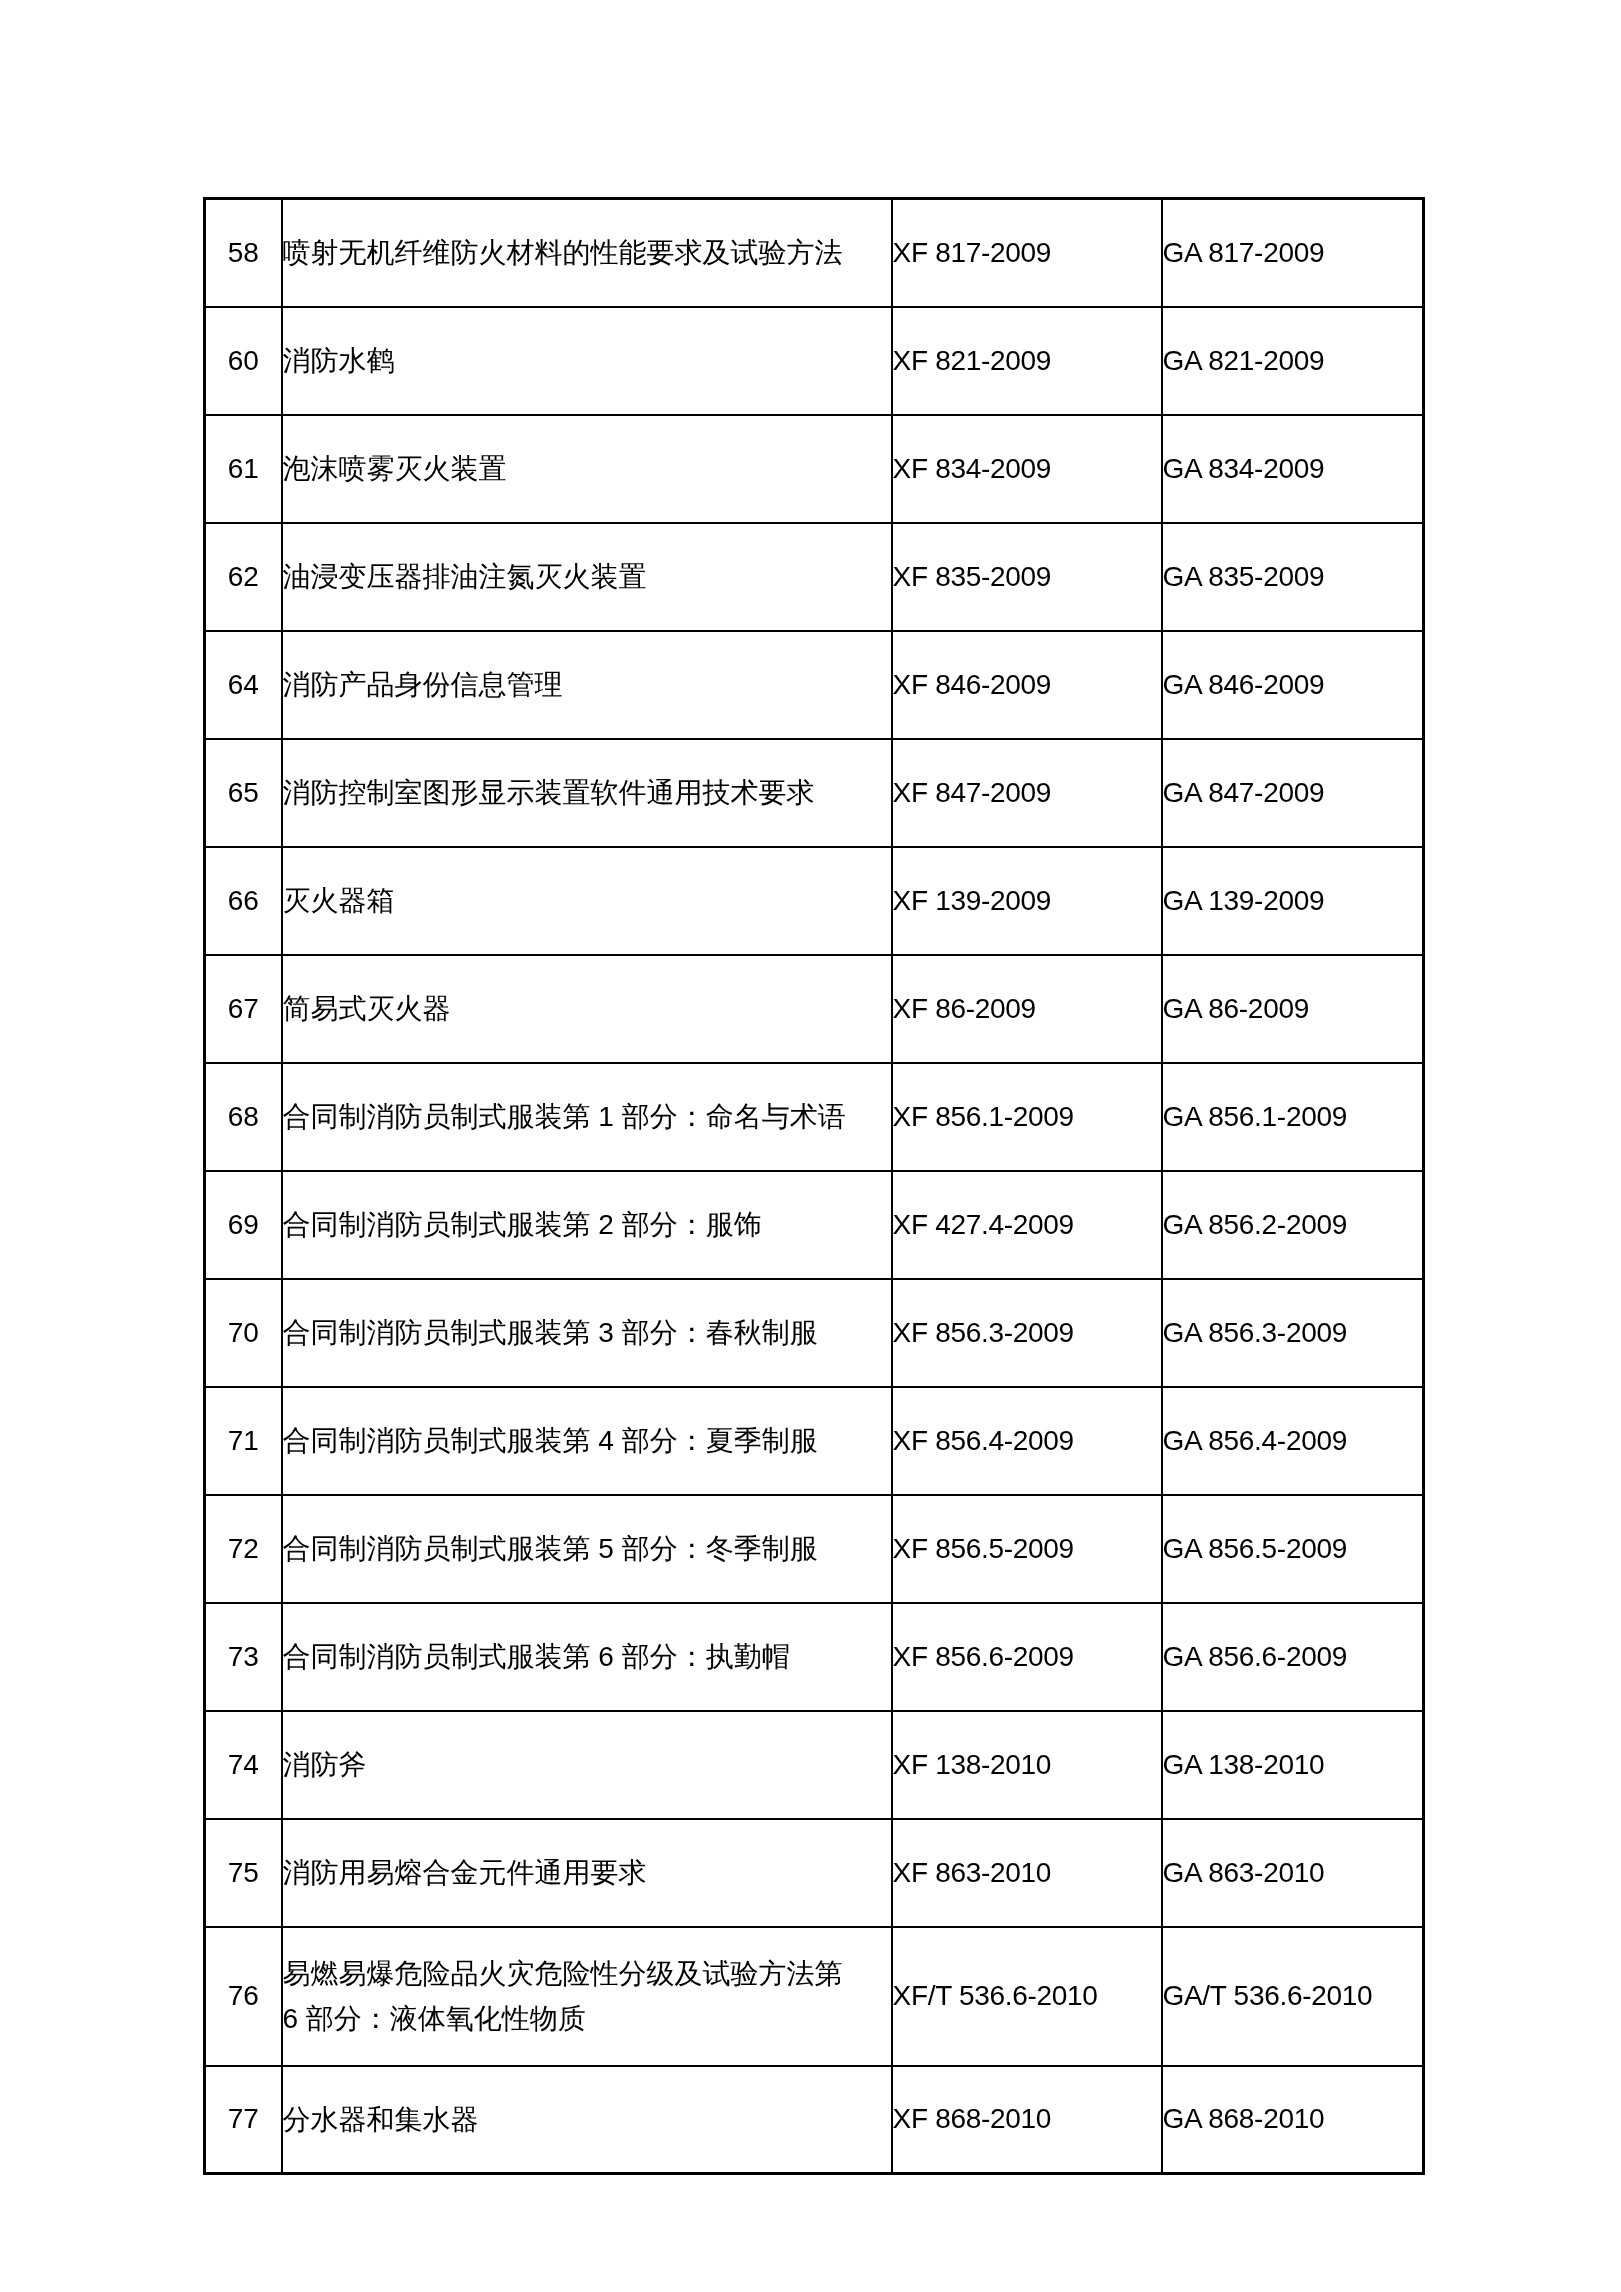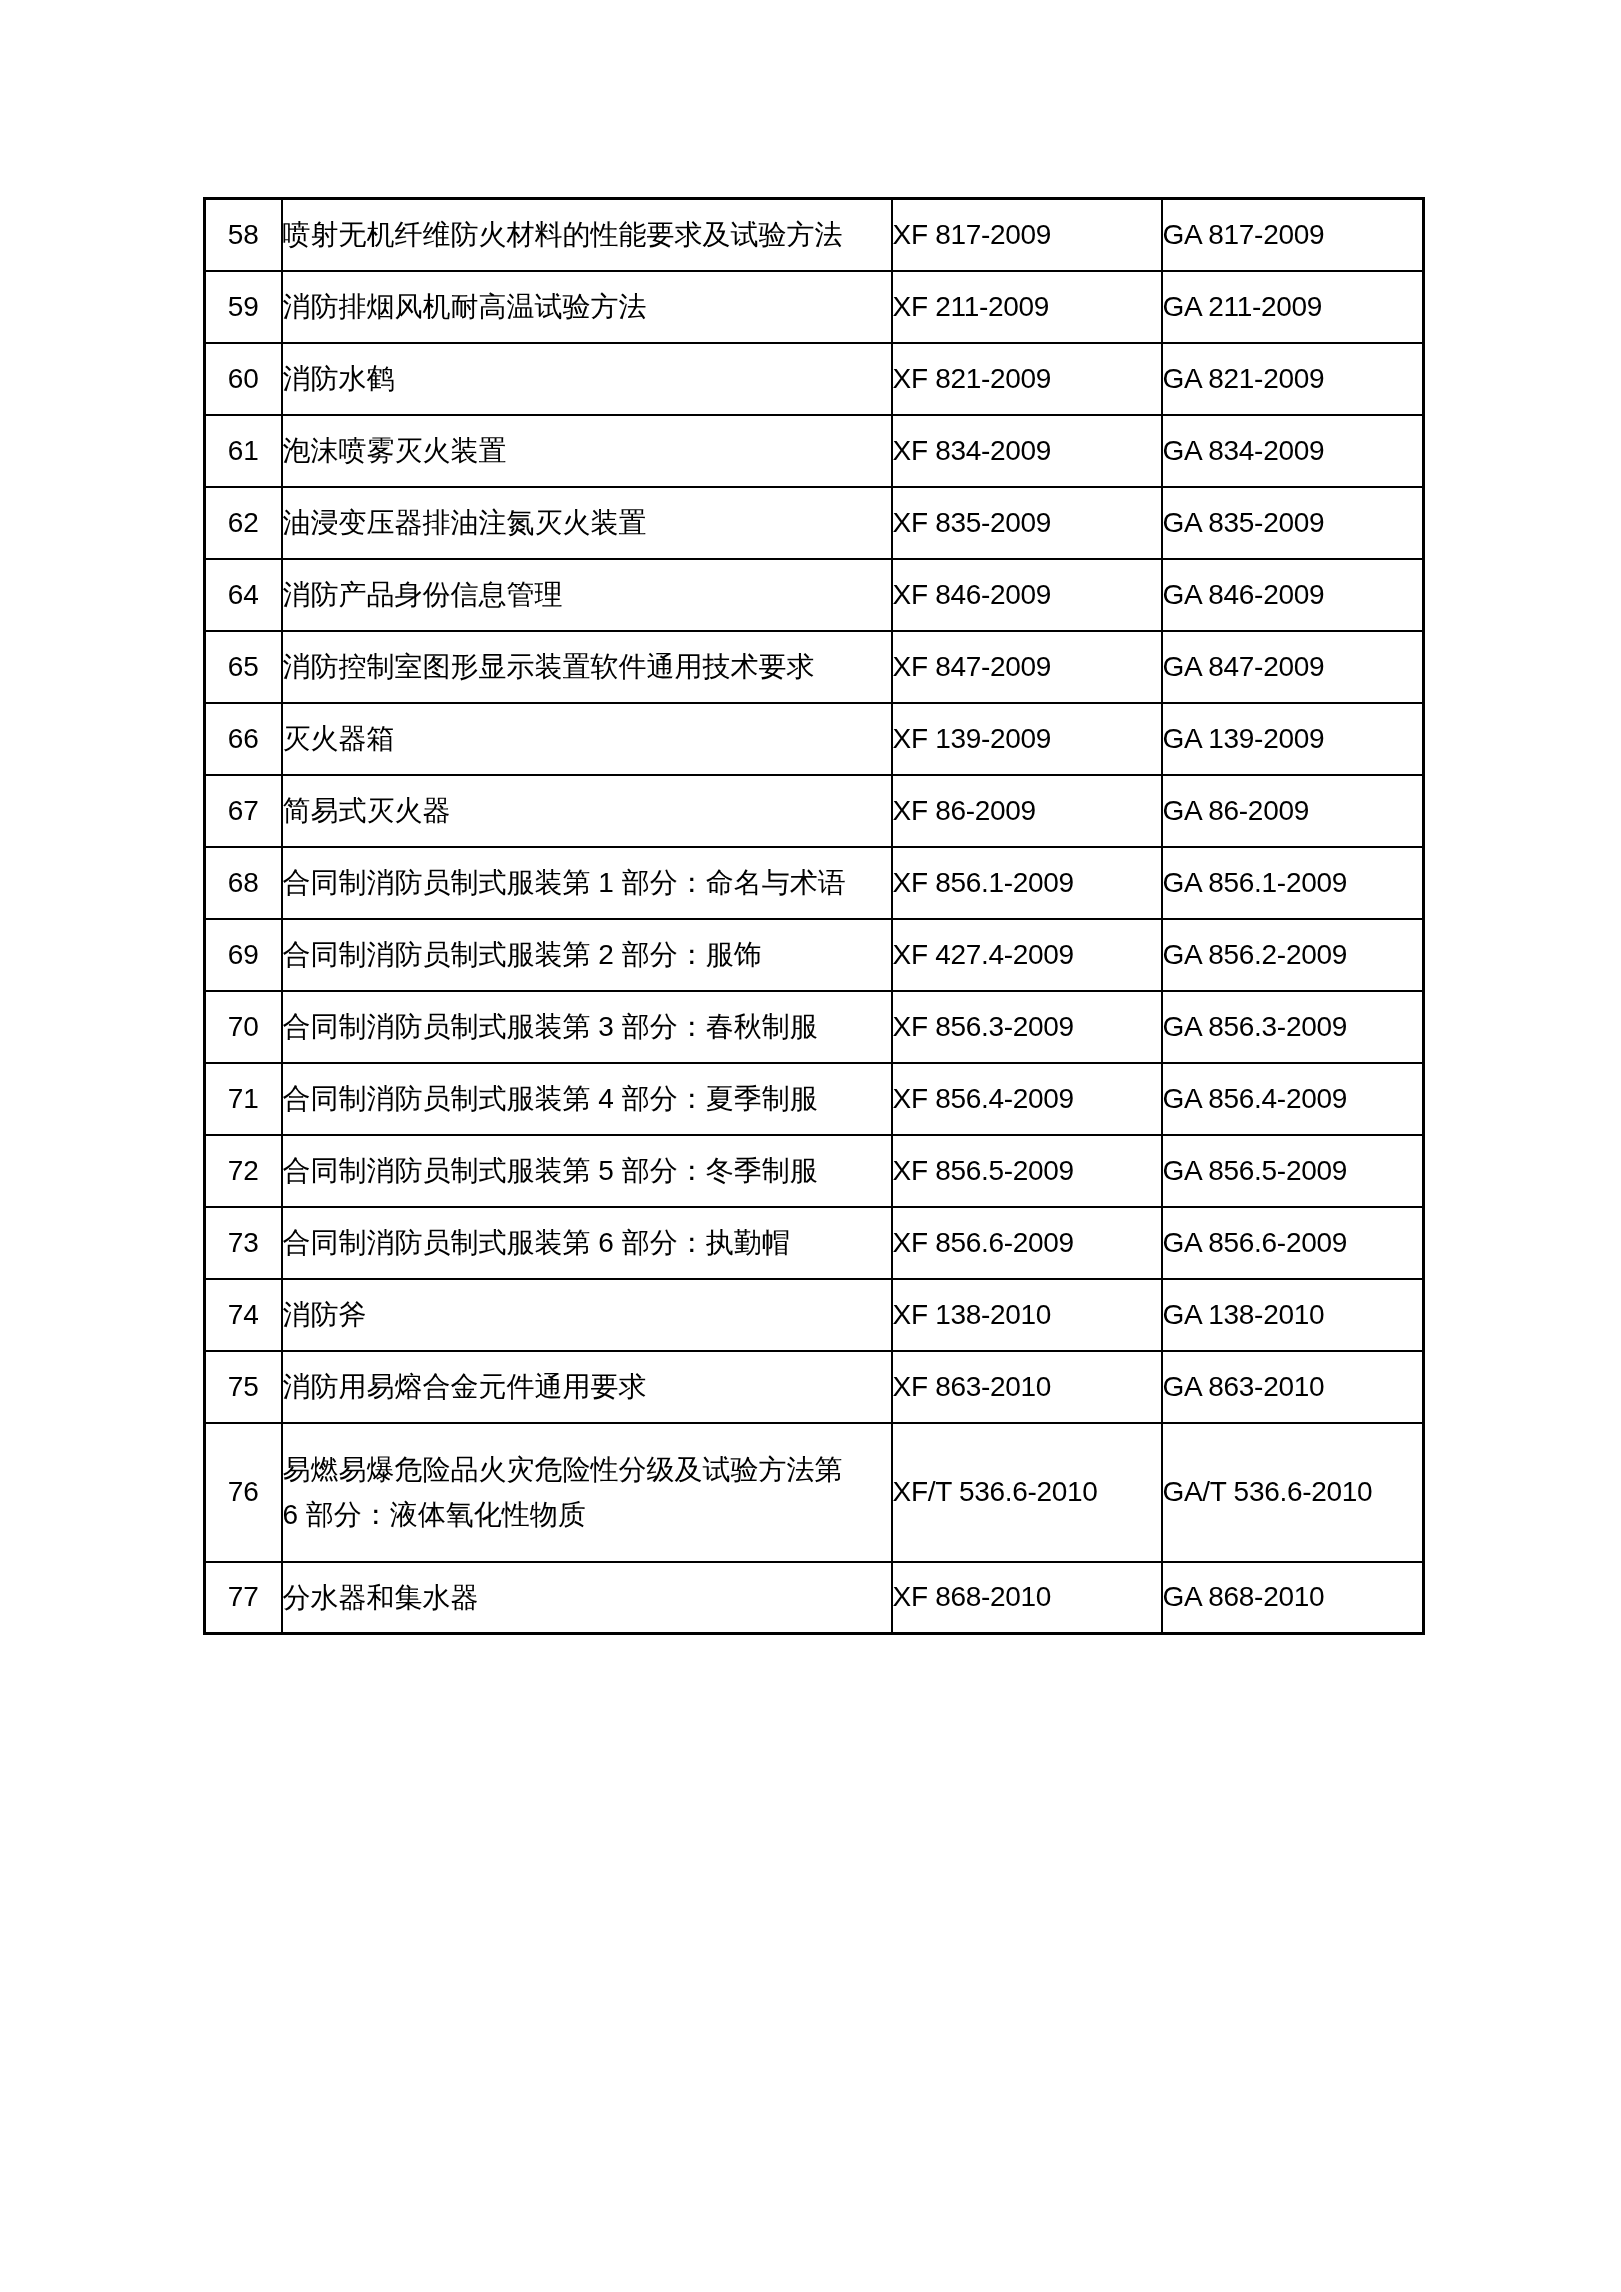--- a/index.html
+++ b/index.html
@@ -27,21 +27,21 @@
   }
   table.standards td {
     border-left: 2px solid #000000;
     border-right: 2px solid #000000;
     border-top: 2.9px solid #000000;
     border-bottom: 2.9px solid #000000;
     vertical-align: middle;
     padding: 0;
     overflow: hidden;
   }
-  tr.row-normal { height: 72px; }
+  tr.row-normal { height: 108px; }
   tr.row-tall   { height: 139px; }
   td.td-num {
     text-align: center;
     font-size: 28px;
   }
   td.td-name {
     font-size: 28px;
     line-height: 45px;
     padding-left: 12.7px;
     padding-right: 5.9px;
@@ -65,26 +65,20 @@
       <col style="width:262px">
     </colgroup>
     <tbody id="table-body">
     <tr class="row-normal">
       <td class="td-num">58</td>
       <td class="td-name">喷射无机纤维防火材料的性能要求及试验方法</td>
       <td class="td-code">XF 817-2009</td>
       <td class="td-code">GA 817-2009</td>
     </tr>
 
-    <tr class="row-normal">
-      <td class="td-num">59</td>
-      <td class="td-name">消防排烟风机耐高温试验方法</td>
-      <td class="td-code">XF 211-2009</td>
-      <td class="td-code">GA 211-2009</td>
-    </tr>
 
     <tr class="row-normal">
       <td class="td-num">60</td>
       <td class="td-name">消防水鹤</td>
       <td class="td-code">XF 821-2009</td>
       <td class="td-code">GA 821-2009</td>
     </tr>
 
     <tr class="row-normal">
       <td class="td-num">61</td>

